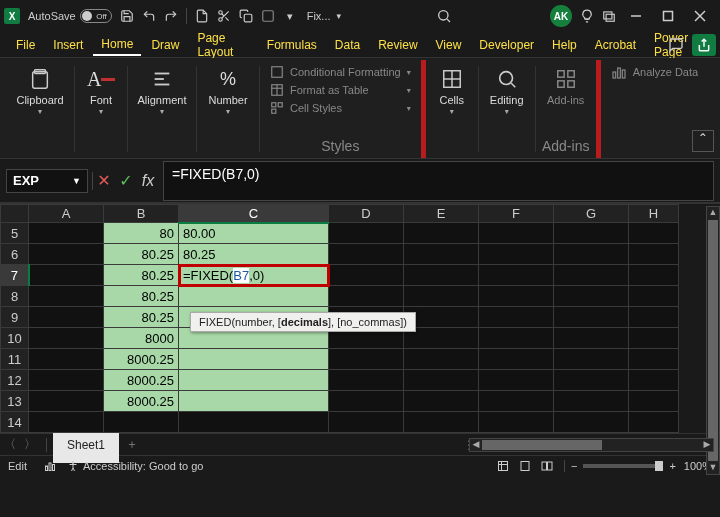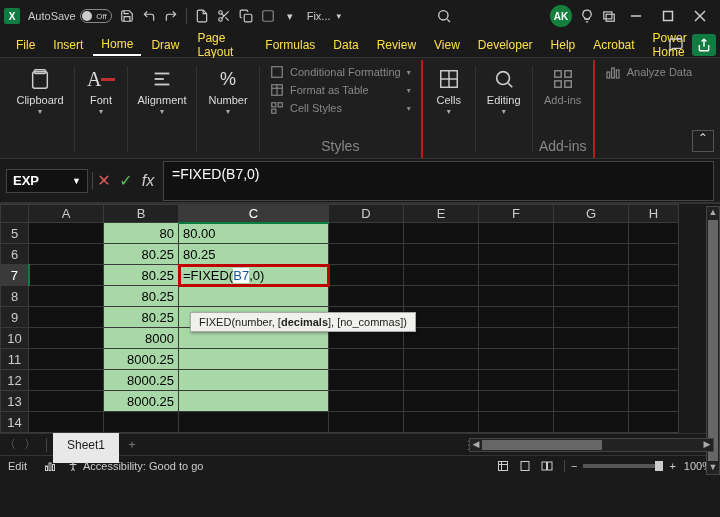--- a/index.html
+++ b/index.html
@@ -23,21 +23,21 @@
   
   .menubar { height: 26px; display: flex; align-items: center; padding: 0 8px; font-size: 12px; gap: 2px; border-bottom: 1px solid #333; position: relative; }
   .menubar .mitem { padding: 3px 8px; color: #fde047; }
   .menubar .mitem.active { border-bottom: 2px solid #fff; }
   .menubar .right-icons { position: absolute; right: 4px; top: 0; height: 26px; display: flex; align-items: center; gap: 4px; }
   .menubar .right-icons .btn { width: 24px; height: 22px; display: flex; align-items: center; justify-content: center; }
   .share-btn { background: #107c41; border-radius: 3px; color: #fff; }
 
   
   .ribbon { height: 100px; background: #1f1f1f; display: flex; align-items: stretch; padding: 2px 6px 0 6px; position: relative; }
-  .rgroup { display: flex; flex-direction: column; justify-content: space-between; align-items: center; border-right: 2px solid #b91c1c; padding: 4px 6px 2px 6px; }
+  .rgroup { display: flex; flex-direction: column; justify-content: space-between; align-items: center; border-right: 5px solid #b91c1c; padding: 4px 6px 2px 6px; }
   .rgroup:last-of-type { border-right: none; }
   .rgroup .items { display: flex; gap: 4px; flex: 1; align-items: flex-start; }
   .bigbtn { display: flex; flex-direction: column; align-items: center; justify-content: flex-start; width: 56px; font-size: 11px; color: #ddd; text-align: center; padding-top: 2px; }
   .bigbtn .icn { width: 28px; height: 26px; display: flex; align-items: center; justify-content: center; margin-bottom: 2px; }
   .bigbtn .drop::after { content: "▾"; font-size: 8px; display: block; margin-top: 1px; color: #aaa; }
   .rgroup .label { font-size: 14px; color: #888; text-align: center; padding: 2px 0; }
   .styles-list { display: flex; flex-direction: column; gap: 2px; font-size: 11px; color: #888; }
   .styles-list .row { display: flex; align-items: center; gap: 6px; padding: 1px 4px; }
   .styles-list .row .ic { width: 14px; height: 14px; display: flex; align-items: center; justify-content: center; }
   .ribbon .collapse { position: absolute; right: 6px; bottom: 6px; width: 22px; height: 22px; border: 1px solid #555; display: flex; align-items: center; justify-content: center; }
@@ -206,21 +206,21 @@
   <div class="mitem active">Home</div>
   <div class="mitem">Draw</div>
   <div class="mitem">Page Layout</div>
   <div class="mitem">Formulas</div>
   <div class="mitem">Data</div>
   <div class="mitem">Review</div>
   <div class="mitem">View</div>
   <div class="mitem">Developer</div>
   <div class="mitem">Help</div>
   <div class="mitem">Acrobat</div>
-  <div class="mitem">Power Home</div>
+  <div class="mitem">Power Page</div>
   <div class="right-icons">
     <div class="btn">
         <svg width="16" height="16" viewBox="0 0 24 24" fill="none" stroke="#ccc" stroke-width="2">
           <path d="M21 15a2 2 0 0 1-2 2H7l-4 4V5a2 2 0 0 1 2-2h14a2 2 0 0 1 2 2z"></path>
         </svg>
       </div>
     <div class="btn share-btn">
         <svg width="14" height="14" viewBox="0 0 24 24" fill="none" stroke="#fff" stroke-width="2.5">
           <path d="M4 12v8a2 2 0 0 0 2 2h12a2 2 0 0 0 2-2v-8"></path>
           <polyline points="16 6 12 2 8 6"></polyline>

